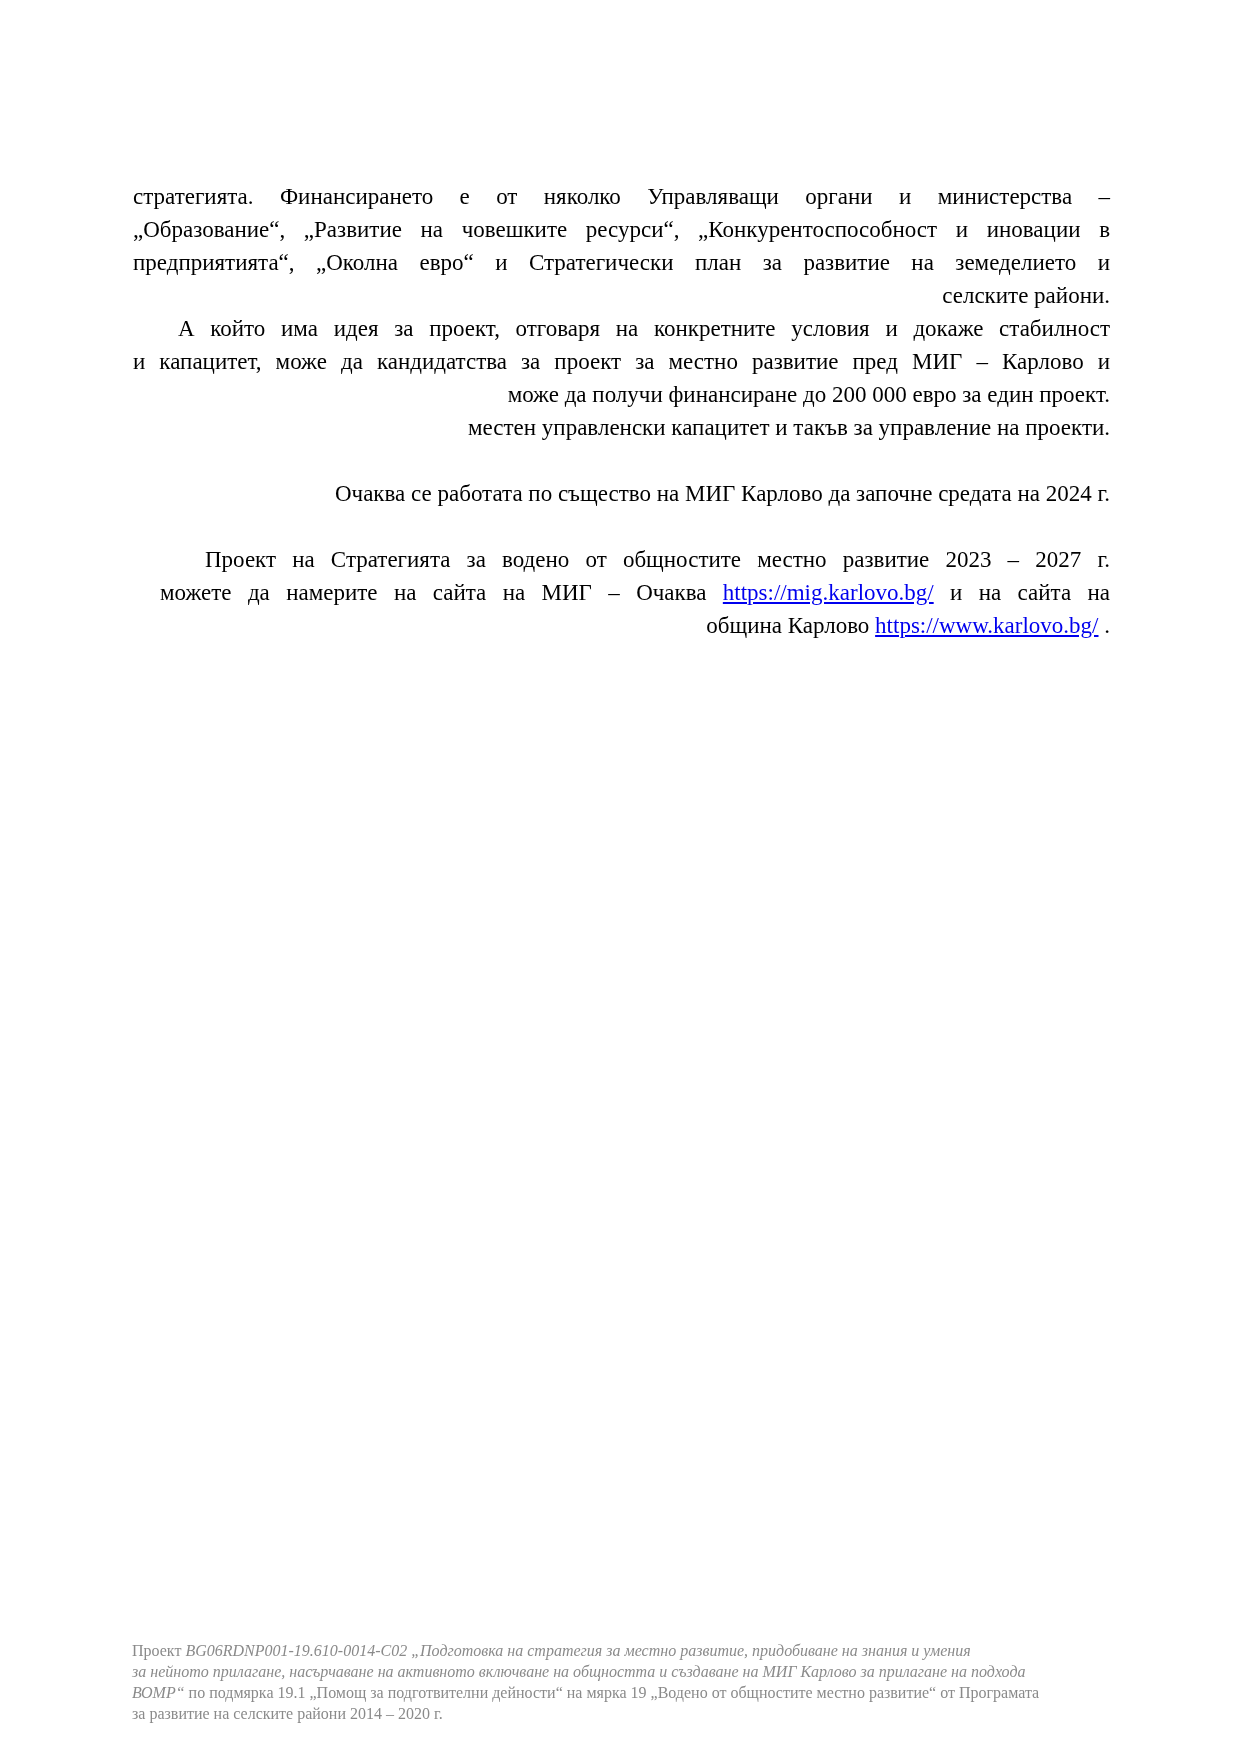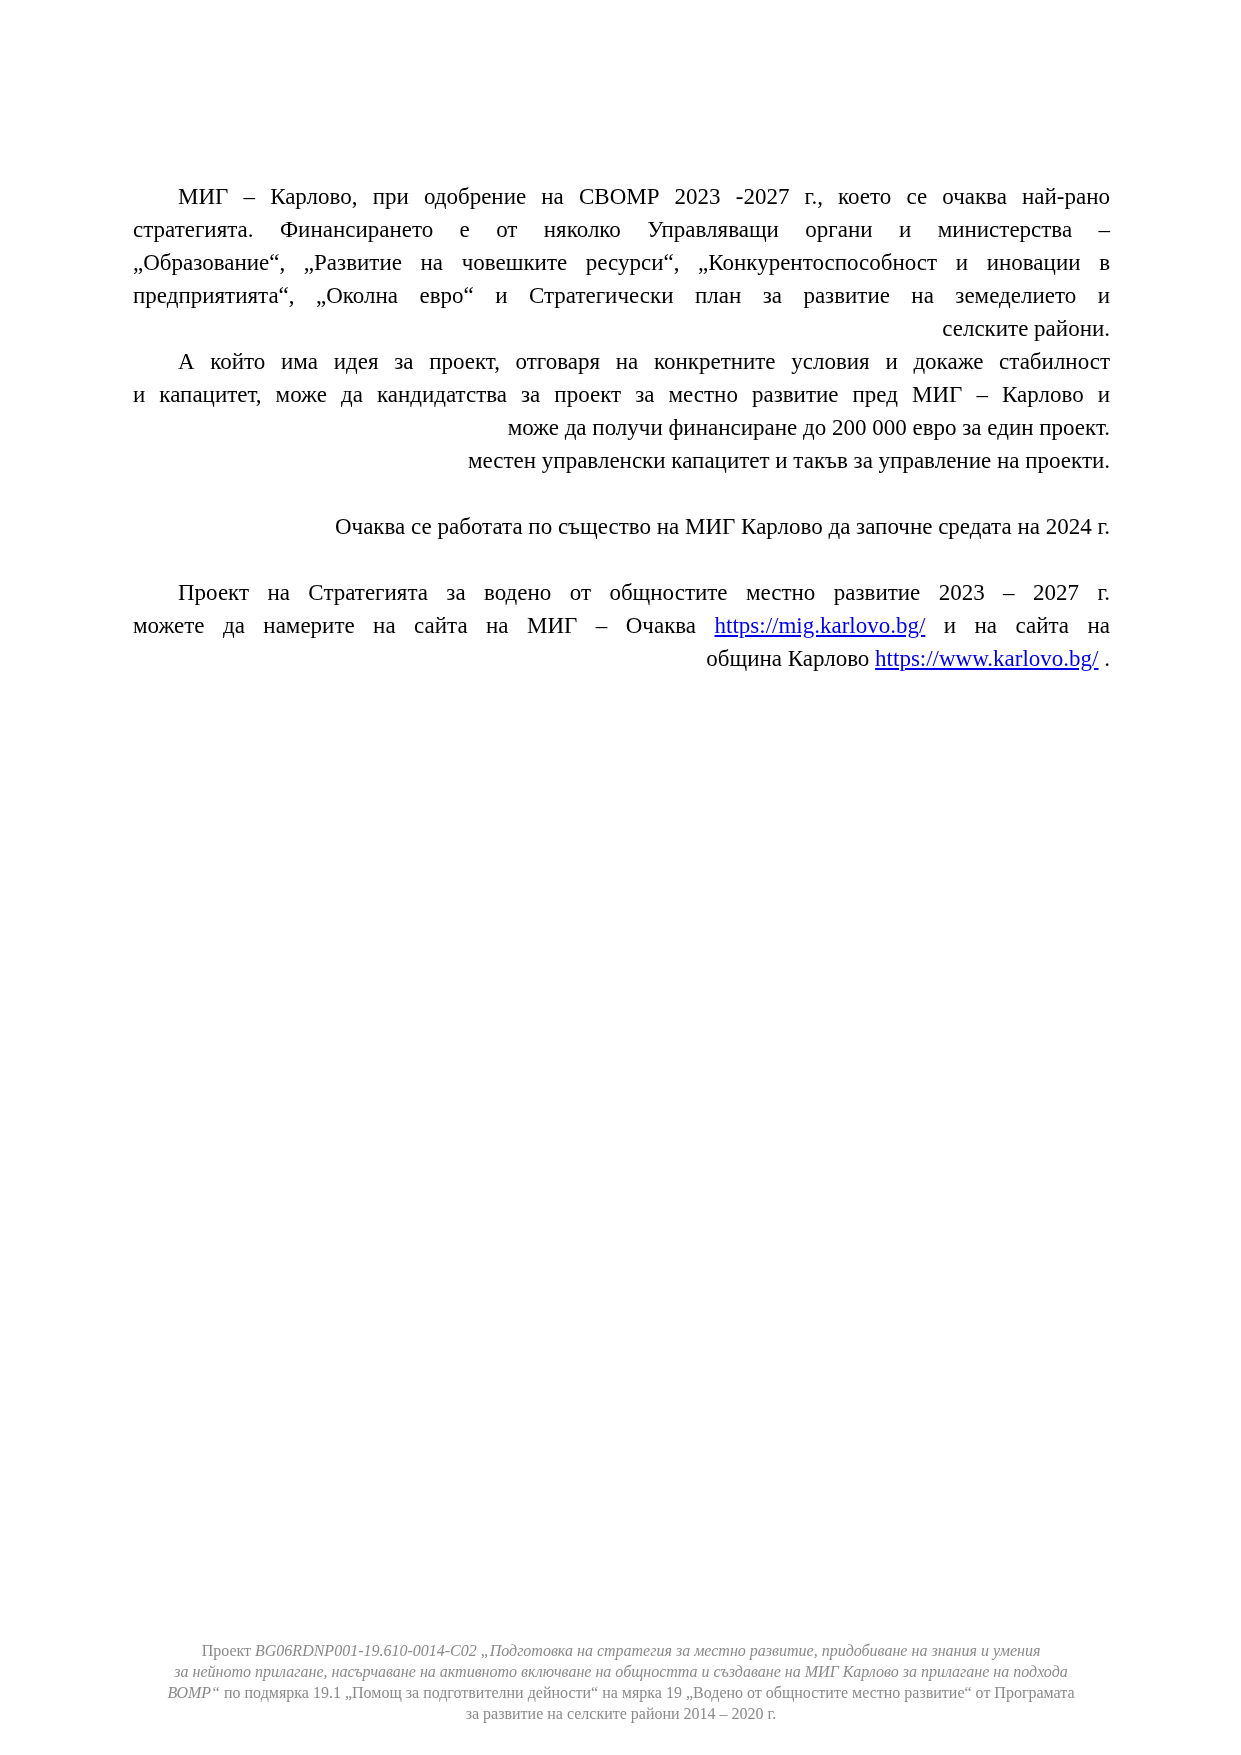--- a/index.html
+++ b/index.html
@@ -15,47 +15,46 @@
   .doc-body {
     position: absolute;
     left: 133px;
     top: 180px;
     width: 977px;
     color: var(--body-color, #000000);
     font-size: 23px;
     line-height: 33px;
   }
   .paragraph { text-align: left; }
-  .paragraph.space-before { margin-top: 33px; }
+  .paragraph.space-before { margin-top: 33px; margin-left: 27px; }
   .line { text-align: right; }
   .line.justify { text-align: justify; text-align-last: justify; }
   .line.indent { text-indent: 45px; }
   .hyperlink {
     color: var(--link-color, #0000EE);
     cursor: pointer;
   }
   .page-footer {
     position: absolute;
     left: 132px;
     top: 1640px;
     width: 978px;
-    text-align: center;
+    text-align: left;
     font-size: 16px;
     line-height: 21px;
     color: var(--footer-color, #8a8a8a);
   }
   .italic { font-style: italic; }
 </style>
 </head>
 <body>
 
 <div class="page">
   <main class="doc-body">
       <div class="paragraph">
-        <div class="line justify indent"><span class="text-segment">МИГ – Карлово, при одобрение на СВОМР 2023 -2027 г., което се очаква най-рано</span></div>
         <div class="line justify"><span class="text-segment">стратегията. Финансирането е от няколко Управляващи органи и министерства –</span></div>
         <div class="line justify"><span class="text-segment">„Образование“, „Развитие на човешките  ресурси“, „Конкурентоспособност и иновации в</span></div>
         <div class="line justify"><span class="text-segment">предприятията“, „Околна евро“ и Стратегически план за развитие на земеделието и</span></div>
         <div class="line"><span class="text-segment">селските райони.</span></div>
       </div>
       <div class="paragraph">
         <div class="line justify indent"><span class="text-segment">А който има идея за проект, отговаря на конкретните условия и докаже стабилност</span></div>
         <div class="line justify"><span class="text-segment">и капацитет, може да кандидатства за проект за местно развитие пред МИГ – Карлово и</span></div>
         <div class="line"><span class="text-segment">може да получи финансиране до 200 000 евро за един проект.</span></div>
       </div>

